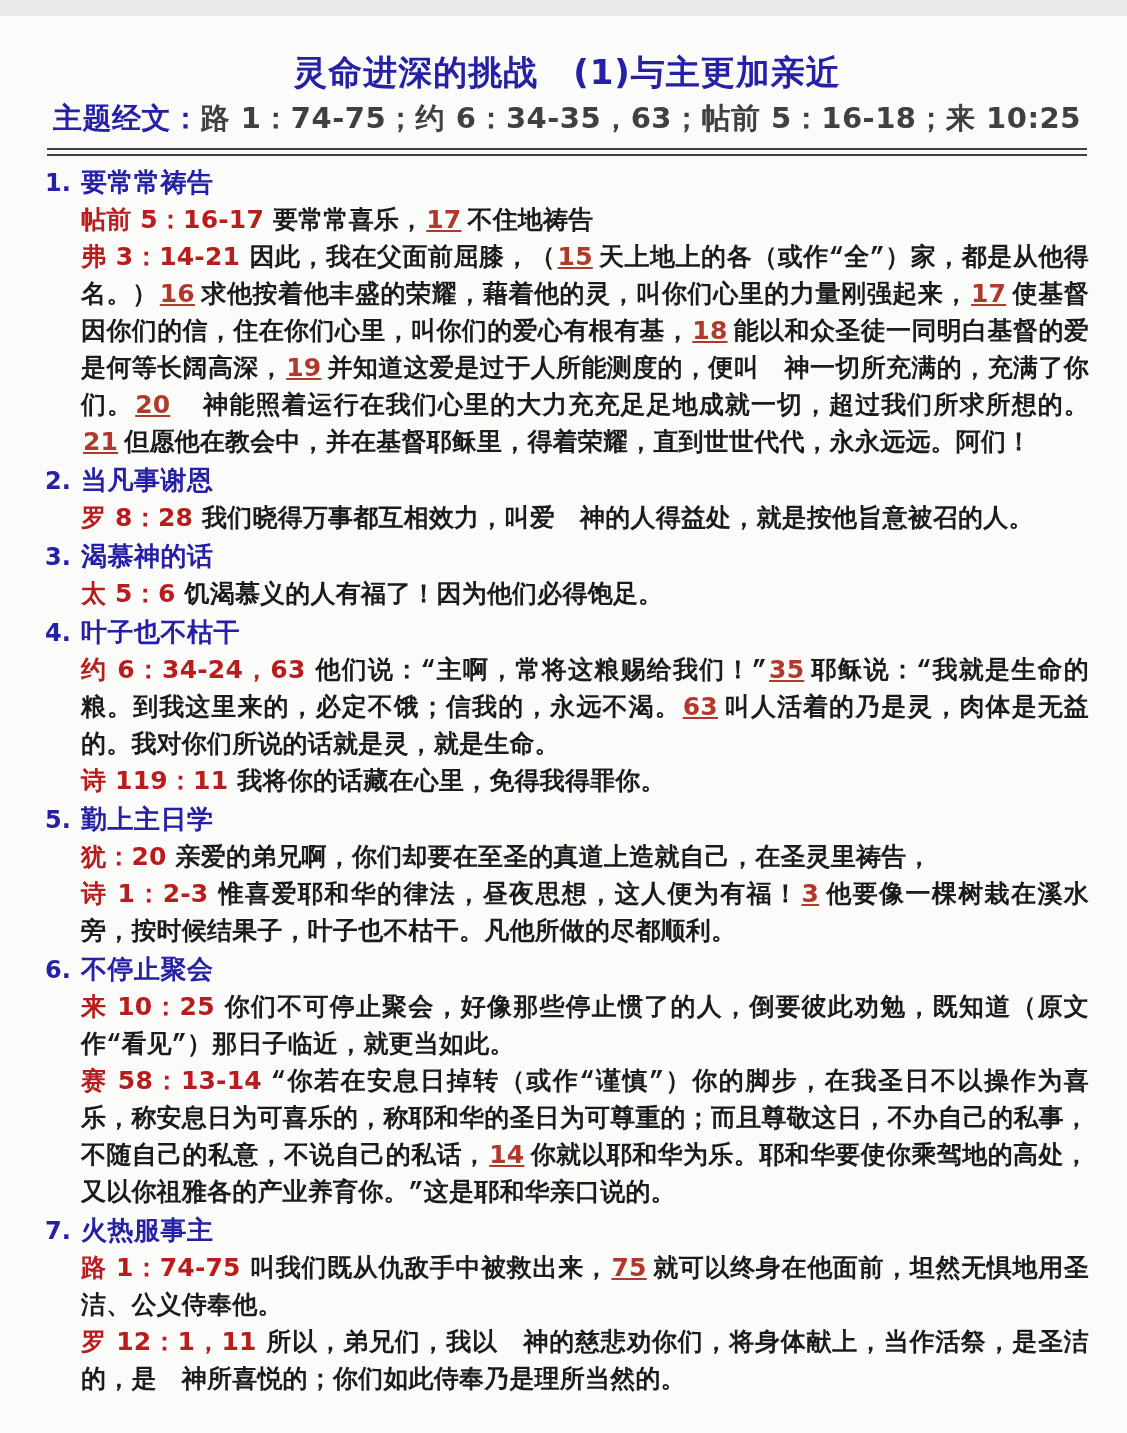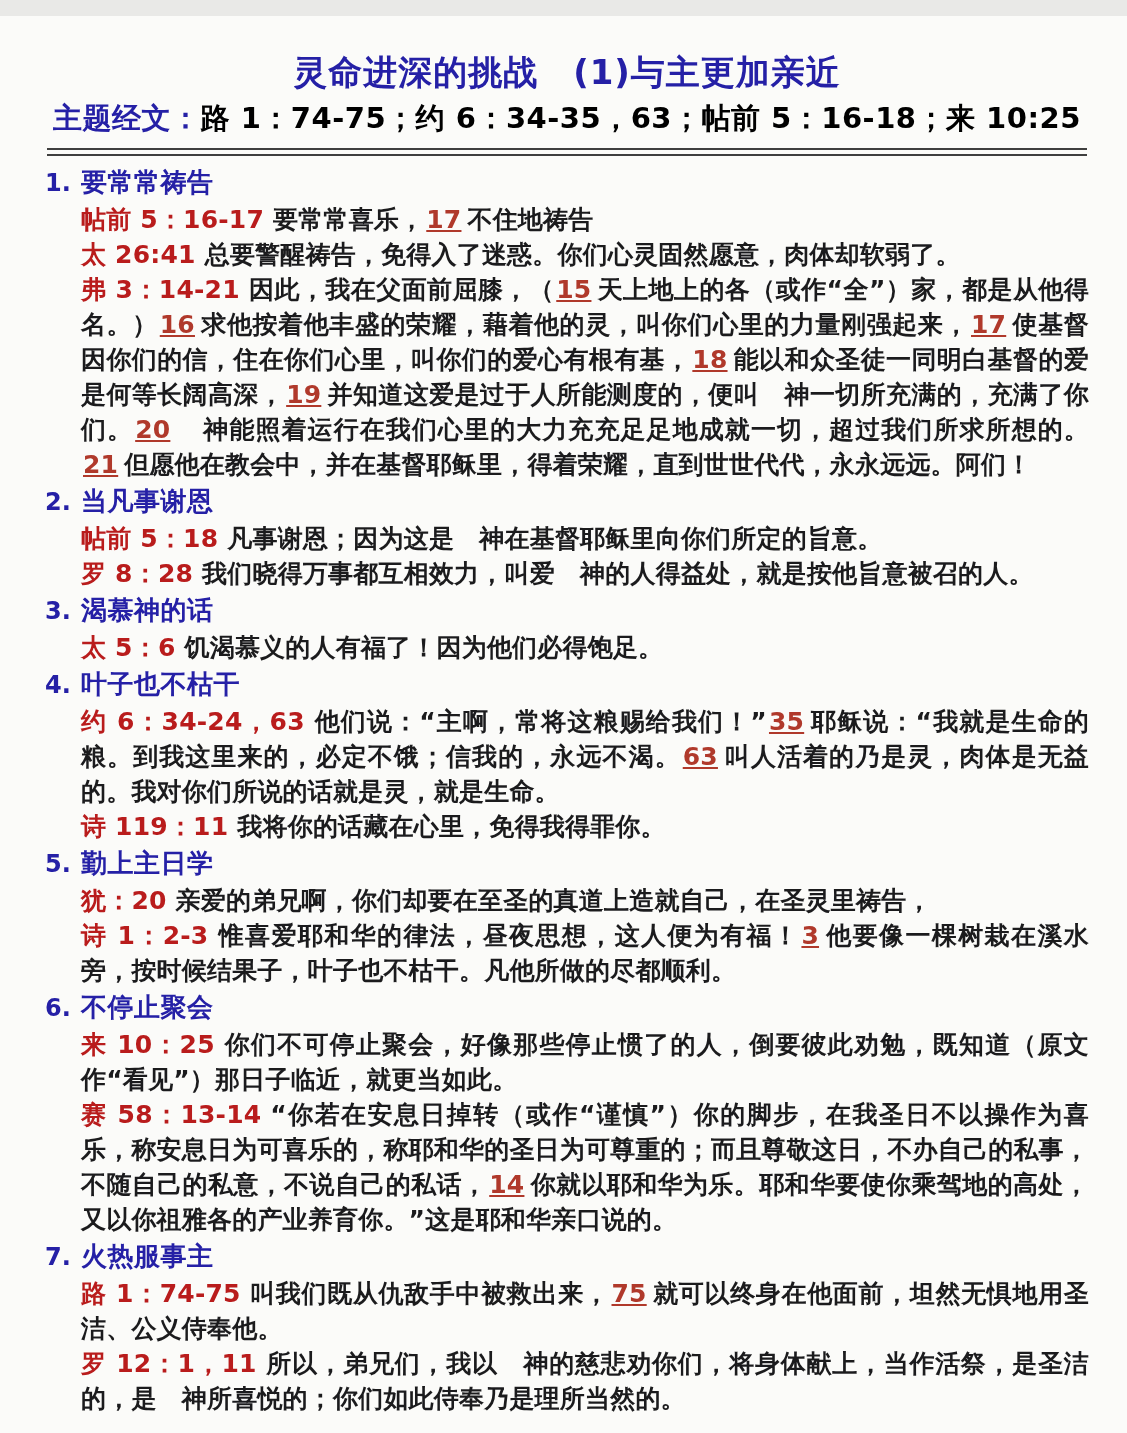--- a/index.html
+++ b/index.html
@@ -28,21 +28,21 @@
     letter-spacing: 1px;
   }
   .doc-subtitle {
     text-align: center;
     font-size: 29px;
     line-height: 1.3;
     margin-top: 4px;
     letter-spacing: 0.5px;
   }
   .doc-subtitle .label { color: #2520a6; }
-  .doc-subtitle .refs  { color: #000000; }
+  .doc-subtitle .refs  { color: #404040; }
   .double-rule {
     height: 4px;
     margin: 10px 2px 8px 2px;
     border-top: 2px solid #3f3f3f;
     border-bottom: 2px solid #3f3f3f;
   }
   .sections { font-size: 25px; }
   .sec-head {
     display: flex;
     align-items: baseline;
@@ -60,21 +60,21 @@
     margin: 0 0 0 36px;
     line-height: 35px;
     text-align: justify;
     letter-spacing: 0.2px;
   }
   .ref {
     color: #b91c1c;
     margin-right: 9px;
     white-space: nowrap;
   }
-  .vtext { color: #1b1b1d; }
+  .vtext { color: #1b1b1d; font-family: Liberation Mono, monospace; }
   .vnum {
     color: #b0392b;
     text-decoration: underline;
     margin: 0 6px 0 2px;
   }
 </style>
 </head>
 <body>
 
 <div class="page">
@@ -86,29 +86,27 @@
 
   <div class="double-rule"></div>
 
   <div class="sections">
       <div class="section">
         <div class="sec-head">
           <span class="sec-num">1.</span>
           <span class="sec-title">要常常祷告</span>
         </div>
         <p class="verse"><span class="ref">帖前 5：16-17</span><span class="vtext">要常常喜乐，</span><span class="vnum">17</span><span class="vtext">不住地祷告</span></p>
-        <p class="verse"><span class="ref">太 26:41</span><span class="vtext">总要警醒祷告，免得入了迷惑。你们心灵固然愿意，肉体却软弱了。</span></p>
         <p class="verse"><span class="ref">弗 3：14-21</span><span class="vtext">因此，我在父面前屈膝，（</span><span class="vnum">15</span><span class="vtext">天上地上的各（或作“全”）家，都是从他得名。）</span><span class="vnum">16</span><span class="vtext">求他按着他丰盛的荣耀，藉着他的灵，叫你们心里的力量刚强起来，</span><span class="vnum">17</span><span class="vtext">使基督因你们的信，住在你们心里，叫你们的爱心有根有基，</span><span class="vnum">18</span><span class="vtext">能以和众圣徒一同明白基督的爱是何等长阔高深，</span><span class="vnum">19</span><span class="vtext">并知道这爱是过于人所能测度的，便叫　神一切所充满的，充满了你们。</span><span class="vnum">20</span><span class="vtext">　神能照着运行在我们心里的大力充充足足地成就一切，超过我们所求所想的。</span><span class="vnum">21</span><span class="vtext">但愿他在教会中，并在基督耶稣里，得着荣耀，直到世世代代，永永远远。阿们！</span></p>
       </div>
       <div class="section">
         <div class="sec-head">
           <span class="sec-num">2.</span>
           <span class="sec-title">当凡事谢恩</span>
         </div>
-        <p class="verse"><span class="ref">帖前 5：18</span><span class="vtext">凡事谢恩；因为这是　神在基督耶稣里向你们所定的旨意。</span></p>
         <p class="verse"><span class="ref">罗 8：28</span><span class="vtext">我们晓得万事都互相效力，叫爱　神的人得益处，就是按他旨意被召的人。</span></p>
       </div>
       <div class="section">
         <div class="sec-head">
           <span class="sec-num">3.</span>
           <span class="sec-title">渴慕神的话</span>
         </div>
         <p class="verse"><span class="ref">太 5：6</span><span class="vtext">饥渴慕义的人有福了！因为他们必得饱足。</span></p>
       </div>
       <div class="section">

